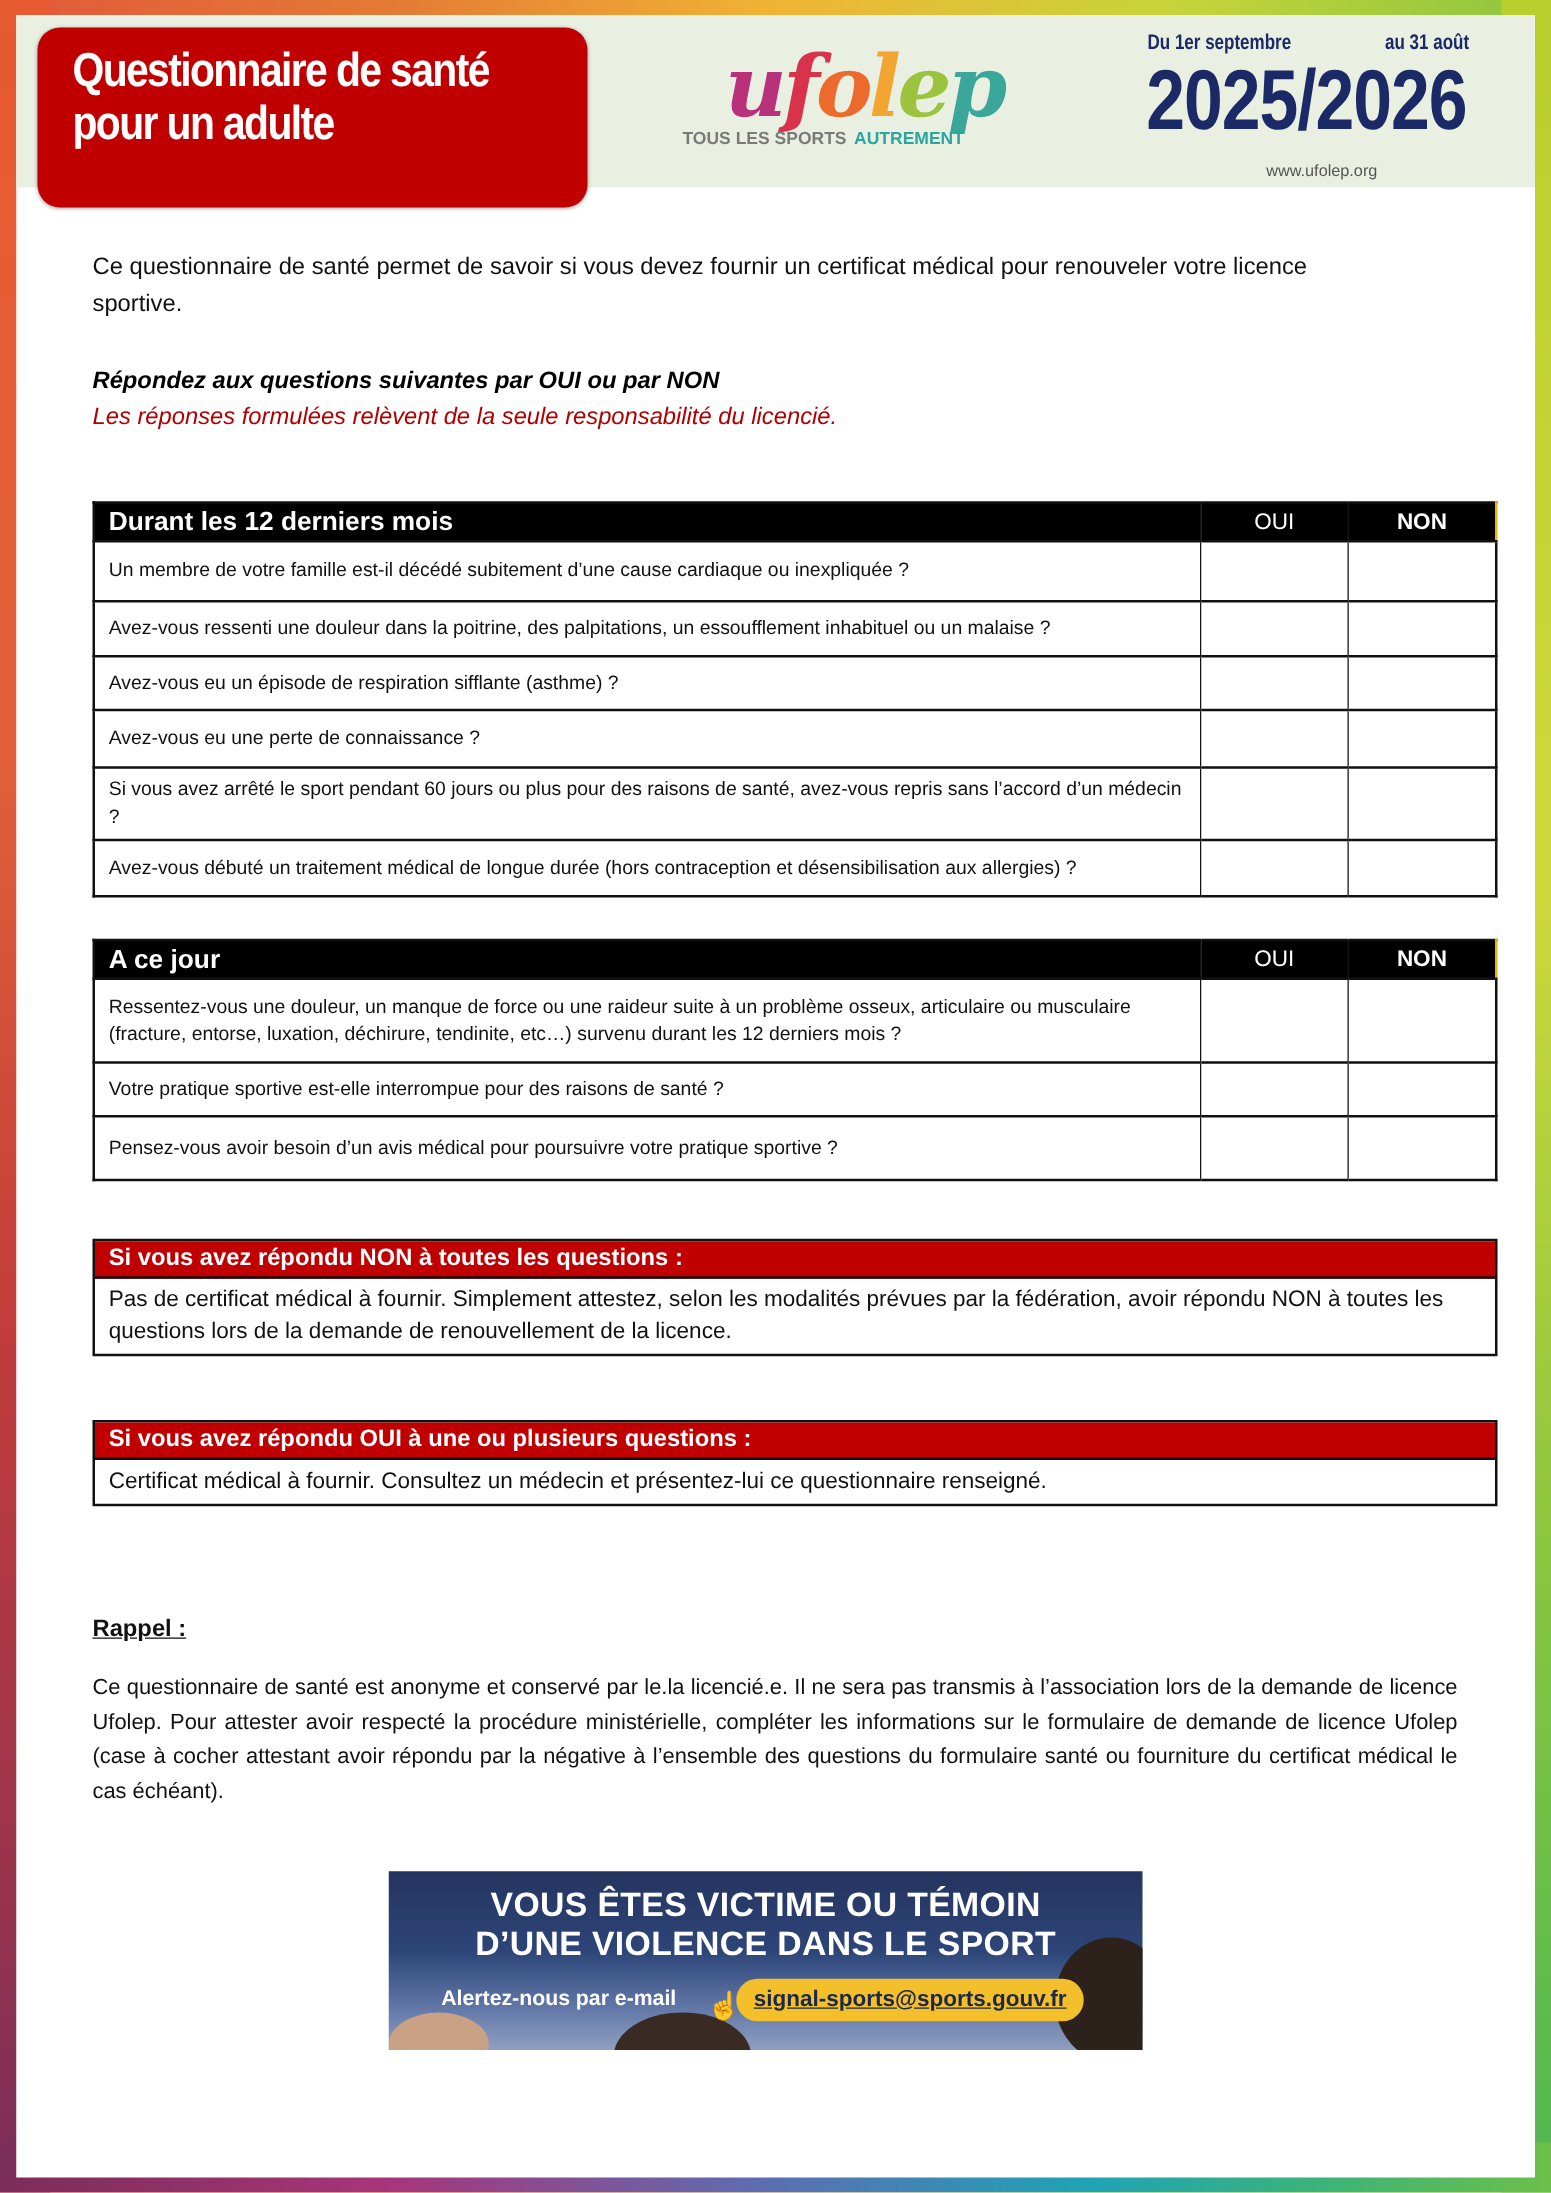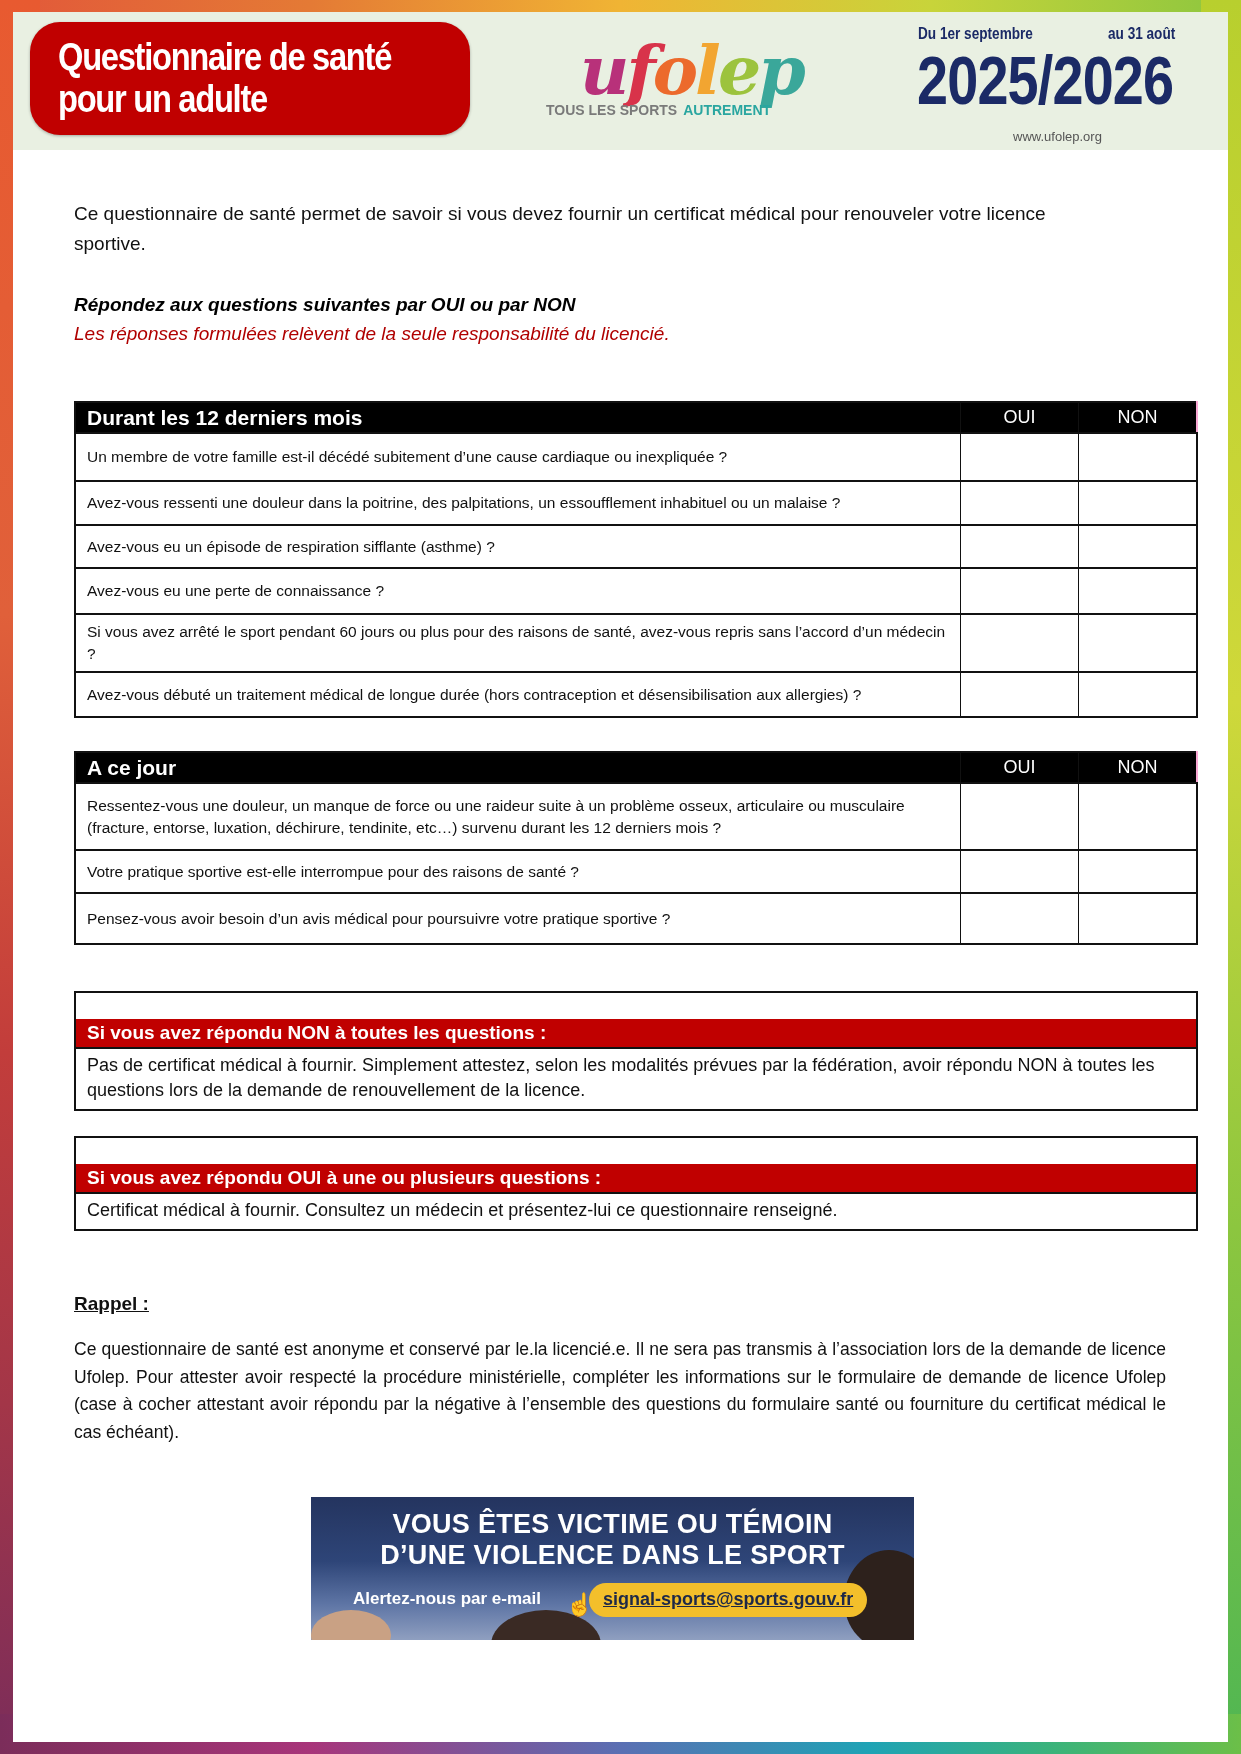--- a/index.html
+++ b/index.html
@@ -24,22 +24,22 @@
   }
   .page {
     position: absolute; left: 13px; top: 12px; width: 1215px; height: 1730px;
     background: #ffffff;
   }
   .header-band {
     position: absolute; left: 0; top: 0; width: 1215px; height: 138px;
     background: #e9f0e2;
   }
   .title-box {
-    position: absolute; left: 17px; top: 10px; width: 440px; height: 113px;
-    background: #c00000; border-radius: 30px;
+    position: absolute; left: 17px; top: 10px; width: 440px; height: 144px;
+    background: #c00000; border-radius: 18px;
     box-shadow: 0 1px 3px rgba(0,0,0,0.3);
   }
   .title-text {
     position: absolute; left: 28px; top: 14px; color: #fff;
     font-family: "Liberation Sans", sans-serif; font-weight: bold;
     font-size: 38px; line-height: 42px; letter-spacing: -1.5px;
     transform: scaleX(0.86); transform-origin: left top; white-space: nowrap;
   }
   .logo {
     position: absolute; left: 520px; top: 28px; width: 270px; height: 90px;
@@ -84,36 +84,36 @@
   table.q {
     position: absolute; left: 61px; width: 1124px; border-collapse: collapse;
     font-size: 15.5px;
   }
   table.q th {
     background: #000000; color: #fff; font-weight: normal; height: 29px; padding: 0;
     border: 2px solid #111; border-left: none; border-right: none;
   }
   table.q th.title { text-align: left; padding-left: 11px; font-size: 21px; font-weight: bold; border-left: 2px solid #111; }
   table.q th.col { width: 117px; font-size: 18px; border-left: 1px solid #111; }
-  table.q th.col.last { border-right: 2px solid #f9a8d4; }
+  table.q th.col.last { border-right: 2px solid #eab308; font-weight: bold; }
   table.q td {
     border-top: 2px solid #111; border-bottom: 2px solid #111; padding: 0 11px; line-height: 22px;
     border-left: 2px solid #111;
   }
   table.q td.box { width: 117px; padding: 0; border-left: 1px solid #111; }
   table.q td.box.last { border-right: 2px solid #111; }
   .check {
     display: block; width: 100%; height: 100%; cursor: pointer;
   }
   .result {
     position: absolute; left: 61px; width: 1120px; border: 2px solid #111;
   }
   .result-head {
     background: #c00000; color: #fff; font-weight: bold; font-size: 19px;
-    height: 28px; line-height: 28px; padding-left: 11px; border-bottom: 2px solid #111; margin-top: 26px;
+    height: 28px; line-height: 28px; padding-left: 11px; border-bottom: 2px solid #111;
   }
   .result-body {
     padding: 4px 11px 6px 11px; font-size: 18px; line-height: 25px;
   }
   .rappel-title {
     position: absolute; left: 61px; top: 1281px; font-size: 19px; font-weight: bold; text-decoration: underline;
   }
   .rappel-text {
     position: absolute; left: 61px; top: 1324px; width: 1092px; font-size: 17.5px; line-height: 27.5px;
     text-align: justify;

